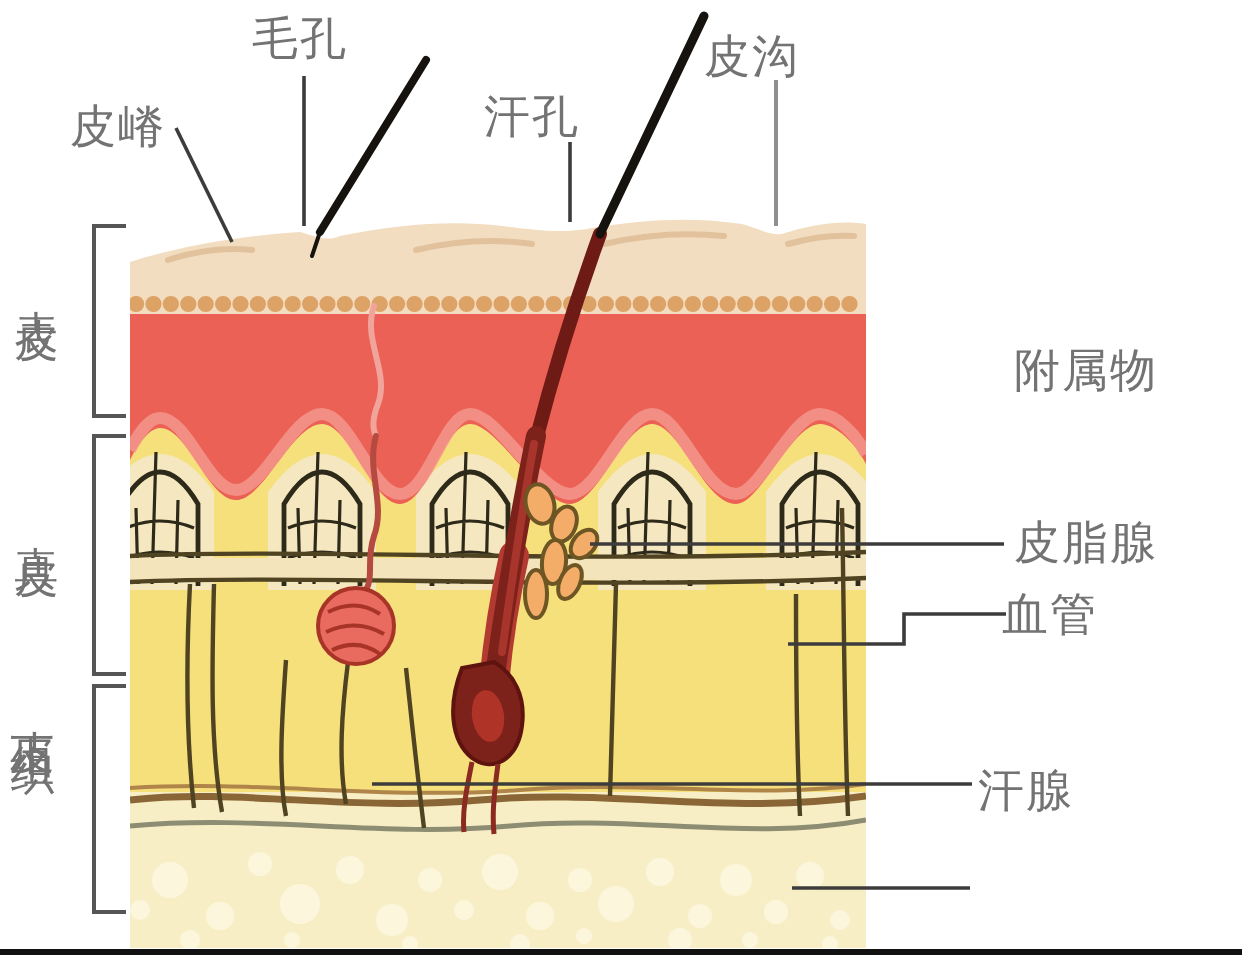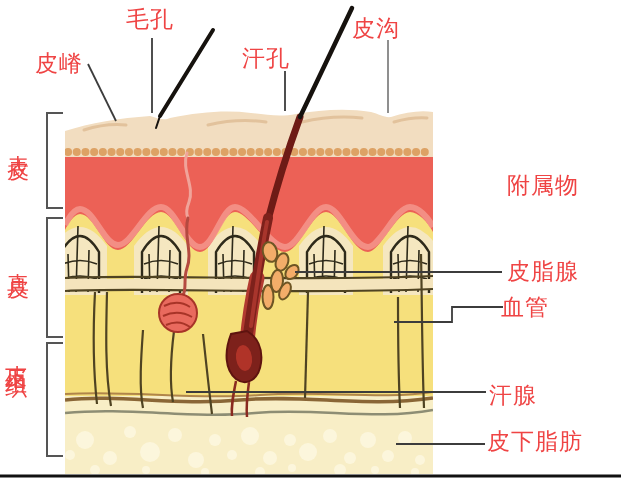--- a/index.html
+++ b/index.html
@@ -2,21 +2,21 @@
 <html><head>
 <meta charset="utf-8">
 <style>
   html,body{margin:0;padding:0;background:#ffffff;}
   .stage{
     position:relative;width:621px;height:482px;background:#ffffff;overflow:hidden;
     font-family:"Liberation Sans","DejaVu Sans",sans-serif;
   }
   .stage svg{position:absolute;left:0;top:0;}
   .label{
-    position:absolute;color:#ef4444;font-size:23px;line-height:1.05;
+    position:absolute;color:#737373;font-size:23px;line-height:1.05;
     letter-spacing:1px;white-space:nowrap;
   }
   .vlabel{
     writing-mode:vertical-rl;text-orientation:upright;letter-spacing:4px;font-size:22px;
   }
 </style>
 </head>
 <body>
 
 <div class="stage">
@@ -185,15 +185,14 @@
   <div class="label" style="left:352px;top:16px">皮沟</div>
 
   <div class="label vlabel" style="left:7px;top:137px">表皮</div>
   <div class="label vlabel" style="left:7px;top:255px">真皮</div>
   <div class="label vlabel" style="left:5px;top:347px">皮下组织</div>
 
   <div class="label" style="left:507px;top:259px">皮脂腺</div>
   <div class="label" style="left:507px;top:173px">附属物</div>
   <div class="label" style="left:501px;top:295px">血管</div>
   <div class="label" style="left:489px;top:383px">汗腺</div>
-  <div class="label" style="left:487px;top:429px">皮下脂肪</div>
 
 </div>
 
 </body></html>

